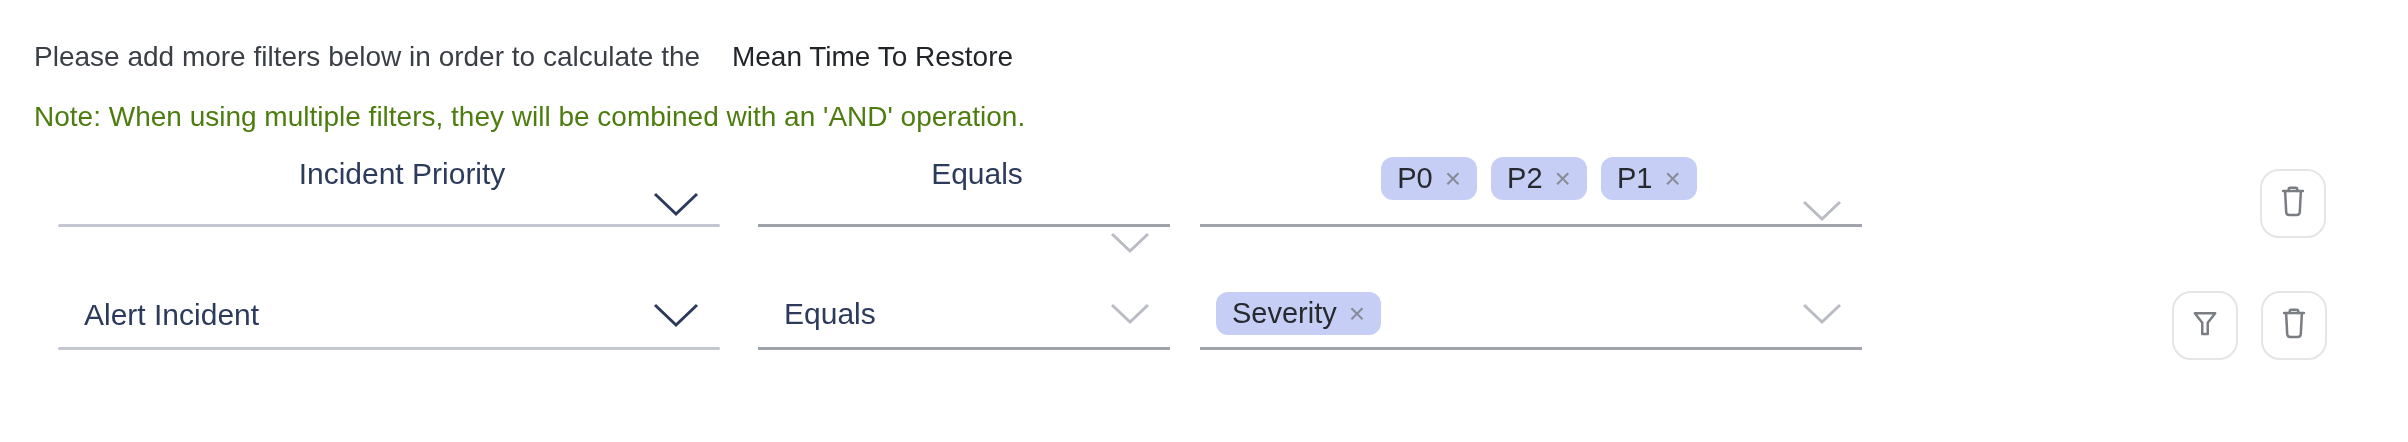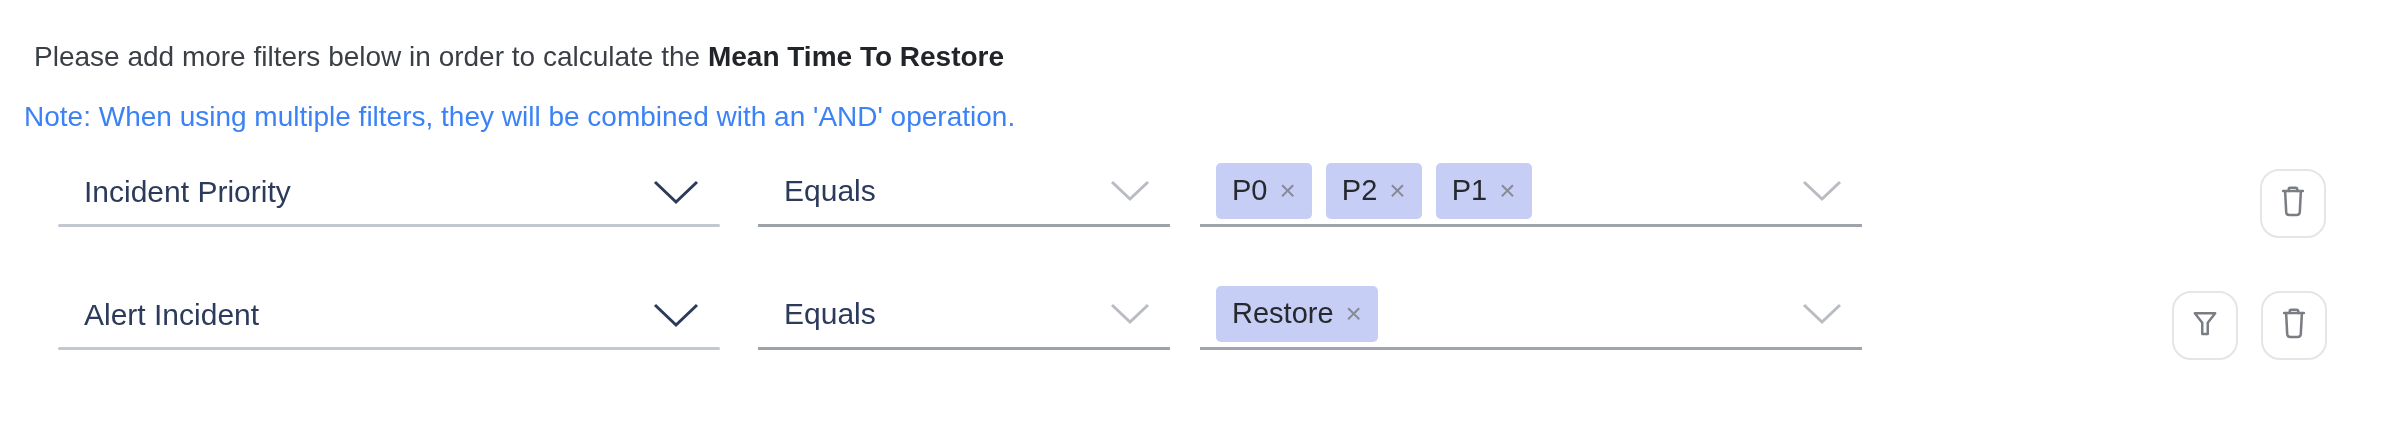--- a/index.html
+++ b/index.html
@@ -2,39 +2,39 @@
 <html><head>
 <meta charset="utf-8">
 <style>
   * { margin:0; padding:0; box-sizing:border-box; }
   html,body { background:#fff; }
   body { font-family:"Liberation Sans", sans-serif; }
   .canvas { position:relative; width:2408px; height:442px; background:#ffffff; overflow:hidden; }
 
   
   .title { position:absolute; left:34px; top:41px; font-size:28px; color:#3a3f46; white-space:pre; }
-  .title .metric { font-weight:700; color:#212529; }
-  .note { position:absolute; left:24px; top:101px; font-size:28px; color:#3b82f6; }
+  .title .metric { font-weight:400; color:#212529;margin-left:24px; }
+  .note { position:absolute; left:34px; top:101px; font-size:28px; color:#4d7c0f; }
 
   
   .field { position:absolute; height:70px; display:flex; align-items:center; }
-  .row1 { top:157px; }
+  .row1 { top:157px;flex-direction:column; }
   .row2 { top:280px; }
   .col1 { left:58px;  width:662px; }
   .col1::after { content:""; position:absolute; left:0; right:0; bottom:0; height:3px;
                  background:#c3c8d0; border-radius:3px; }
   .col2 { left:758px;  width:412px; border-bottom:3px solid #9da2a9;gap:41px; }
   .col3 { left:1200px; width:662px; border-bottom:3px solid #a0a5ac; }
 
   .field-label { padding-left:26px; font-size:30px; color:#2c3a5c; }
   .chevron { margin-left:auto; margin-right:20px; flex:0 0 auto; display:flex; }
 
   
   .chips { display:flex; align-items:center; gap:14px; padding-left:16px; }
-  .chip { height:56px; background:#c6cef5; border-radius:5px; display:flex; align-items:center;
+  .chip { height:43px; background:#c6cef5; border-radius:12px; display:flex; align-items:center;
           padding:0 16px; font-size:29px; color:#26292e; }
   .chip .x { margin-left:12px; color:#868b96; font-size:28px; line-height:1; cursor:pointer; }
 
   
   .icon-btn { position:absolute; width:66px; height:69px; background:#fff;
               border:2px solid #e4e5e7; border-radius:19px;
               display:flex; align-items:center; justify-content:center; cursor:pointer; }
   .btn-del-1 { left:2260px; top:169px; }
   .btn-fil-2 { left:2172px; top:291px; }
   .btn-del-2 { left:2261px; top:291px; }
@@ -111,21 +111,21 @@
     <span class="chevron">
       <svg width="40" height="22" viewBox="0 0 40 22">
           <polyline points="2,2 20,19 38,2" fill="none" stroke="#b9bdc3" stroke-width="3"></polyline>
         </svg>
     </span>
   </div>
 
   <div class="field col3 row2">
     <span class="chips">
       <span class="chip">
-        <span>Restore</span>
+        <span>Severity</span>
         <span class="x">×</span>
       </span>
     </span>
     <span class="chevron">
       <svg width="40" height="22" viewBox="0 0 40 22">
           <polyline points="2,2 20,19 38,2" fill="none" stroke="#b9bdc3" stroke-width="3"></polyline>
         </svg>
     </span>
   </div>
 

